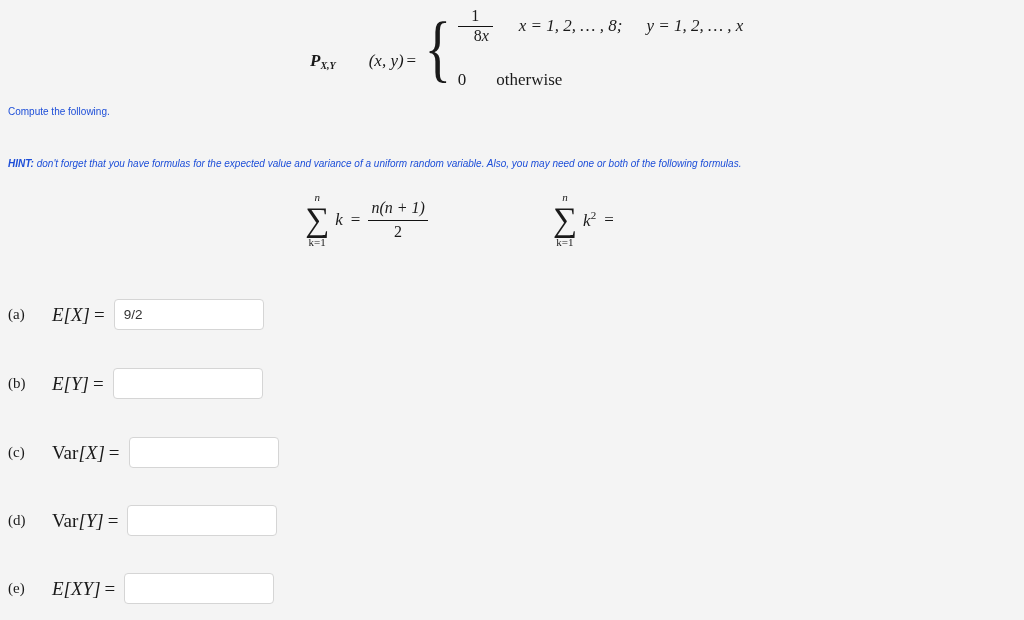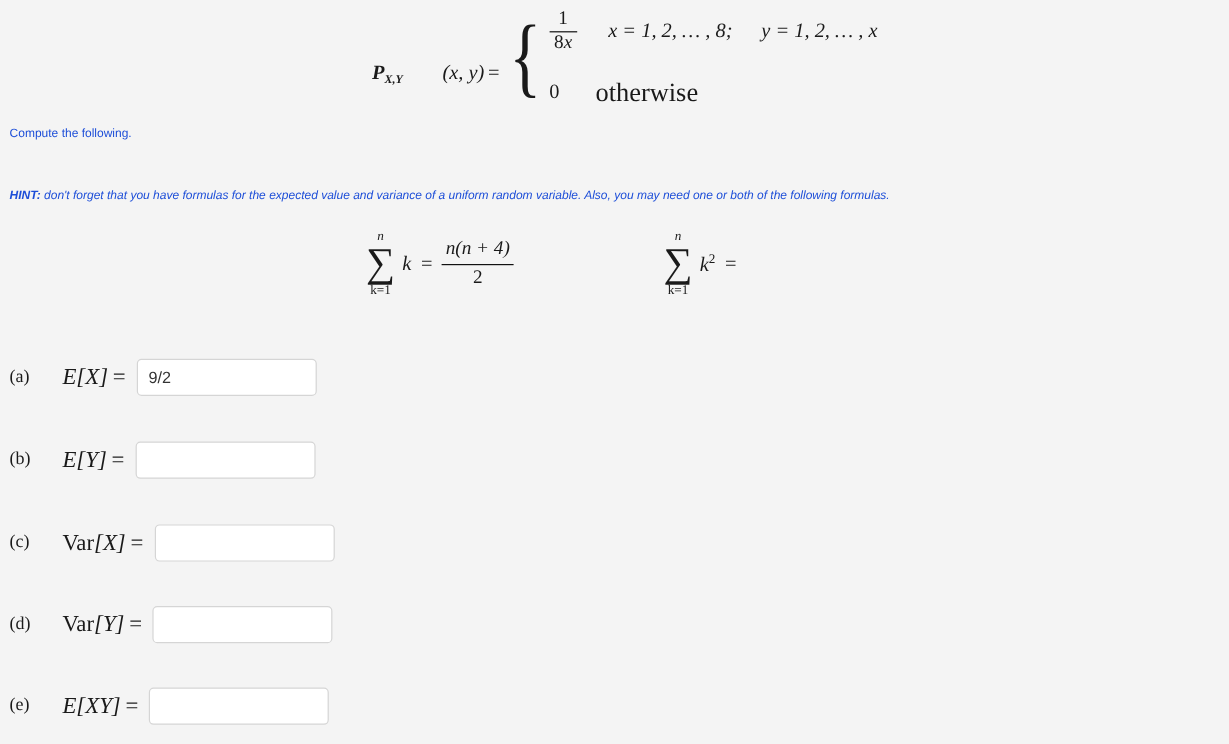--- a/index.html
+++ b/index.html
@@ -93,37 +93,38 @@
     padding: 0 4px 1px 4px;
   }
   .frac .bar {
     border-top: 1px solid #111;
     width: 100%;
     min-width: 20px;
   }
   .frac .den {
     padding: 1px 4px 0 4px;
     font-style: italic;
+    margin-left: 12px;
   }
   .frac .den .up { font-style: normal; }
   .case-val0 {
     font-family: "Liberation Serif", serif;
     font-size: 17px;
   }
   .case-cond {
     font-family: "Liberation Serif", serif;
     font-size: 17px;
     font-style: italic;
     white-space: nowrap;
     margin-left: 26px;
   }
   .case-cond .gap { display: inline-block; width: 24px; }
   .case-cond-0 {
     font-family: "Liberation Serif", serif;
-    font-size: 22px;
+    font-size: 17px;
     font-style: normal;
     margin-left: 30px;
   }
 
   
   .prose {
     position: absolute;
     left: 8px;
     font-size: 10px;
     line-height: 21px;
@@ -285,21 +286,21 @@
 
   <div class="sum-item">
     <span class="sigma-group">
       <span class="lim">n</span>
       <span class="sigma">∑</span>
       <span class="lim"><span class="up">k=1</span></span>
     </span>
     <span class="sum-term">k</span>
     <span class="sum-eq">=</span>
     <span class="sum-frac">
-      <span class="num">n(n + 4)</span>
+      <span class="num">n(n + 1)</span>
       <span class="bar"></span>
       <span class="den">2</span>
     </span>
   </div>
 
   <div class="sum-item second">
     <span class="sigma-group">
       <span class="lim">n</span>
       <span class="sigma">∑</span>
       <span class="lim"><span class="up">k=1</span></span>

